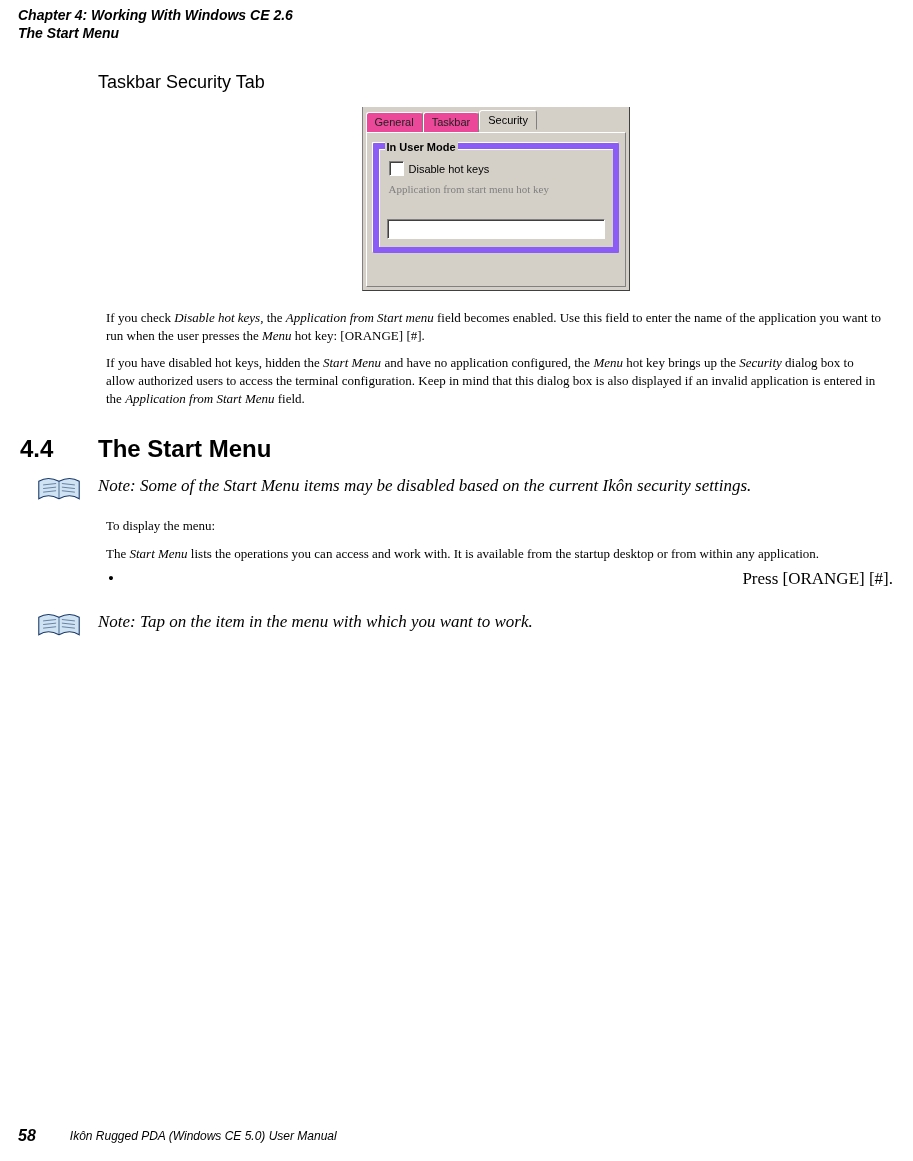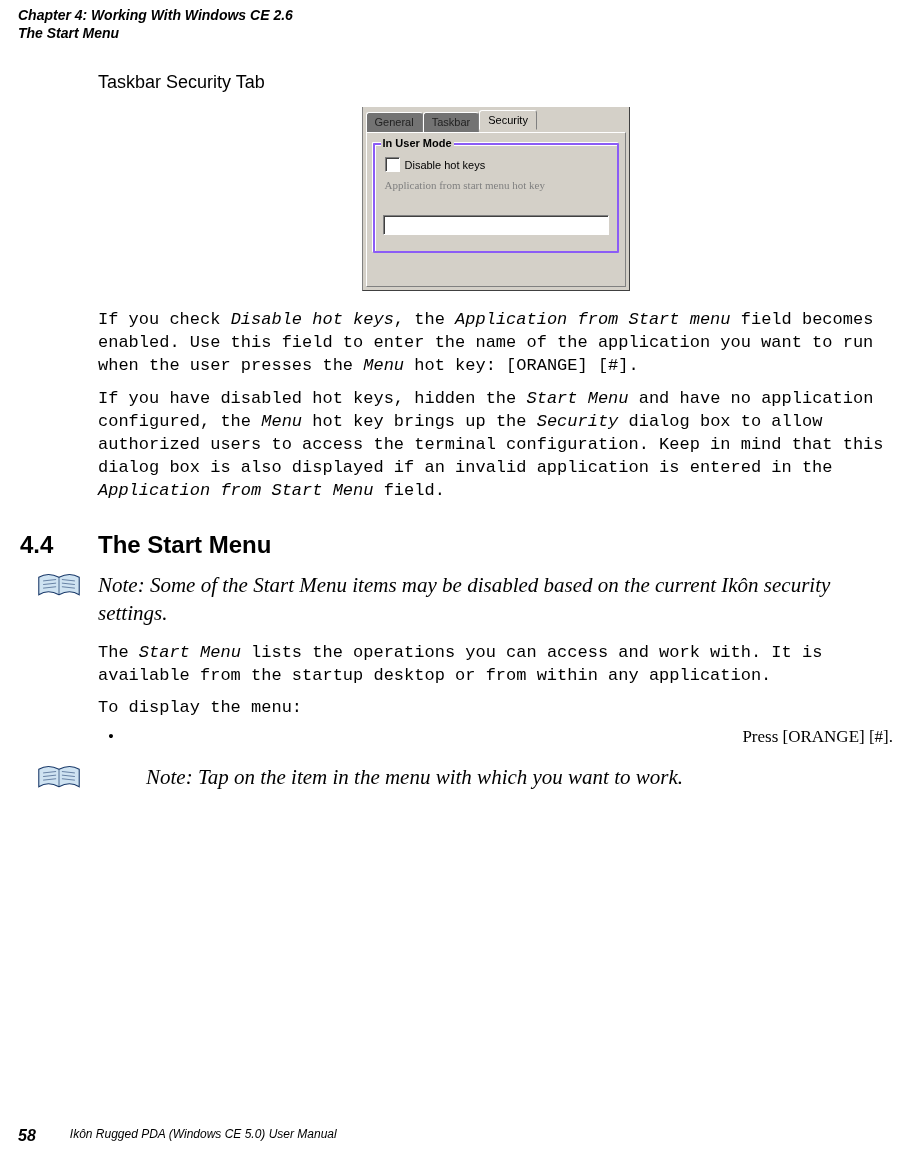--- a/index.html
+++ b/index.html
@@ -15,56 +15,56 @@
     .dialog-wrap { text-align: center; margin: 8px 0 18px; }
     .dialog { display: inline-block; width: 268px; text-align: left; vertical-align: top; }
     
     .titlebar { background: #000080; color: #fff; display: flex; align-items: center; height: 22px; font-family: Tahoma, Arial, sans-serif; font-weight: bold; font-size: 12px; padding: 0 2px 0 4px; }
     .titlebar .title-text { flex: 1; }
     .titlebar .tb-btn { background: #d4d0c8; color: #000; font-weight: bold; font-size: 11px; height: 17px; min-width: 22px; display: inline-flex; align-items: center; justify-content: center; border: 1px solid #fff; border-right-color: #404040; border-bottom-color: #404040; margin-left: 2px; box-shadow: 1px 1px 0 #808080 inset, -1px -1px 0 #e8e8e8 inset; }
     
     .dlg-body { background: #d4d0c8; border: 1px solid #808080; border-top: none; border-right-color:#404040; border-bottom-color:#404040; height: 184px; position: relative; }
     
     .tabs { display: flex; padding: 3px 0 0 3px; position: relative; }
-    .tab { font-family: Tahoma, sans-serif; font-size: 11px; padding: 3px 8px; background: #737373; border: 1px solid #fff; border-right-color:#808080; border-bottom: none; border-radius: 3px 3px 0 0; margin-right: 0; position: relative; }
+    .tab { font-family: Tahoma, sans-serif; font-size: 11px; padding: 3px 8px; background: #ec4899; border: 1px solid #fff; border-right-color:#808080; border-bottom: none; border-radius: 3px 3px 0 0; margin-right: 0; position: relative; }
     .tab.inactive { color: #222; top: 2px; height: 20px; }
     .tab.active { background: #d4d0c8; z-index: 2; top: 0; border-bottom: 1px solid #d4d0c8; }
     
     .tab-panel { position: absolute; top: 25px; left: 3px; right: 3px; bottom: 3px; border: 1px solid #fff; border-top-color:#fff; border-left-color:#fff; border-right-color:#808080; border-bottom-color:#808080; background: #d4d0c8; }
     
-    .groupbox { position: absolute; top: 10px; left: 6px; right: 6px; height: 110px; border: 2px solid #8b5cf6; box-shadow: 1px 1px 0 #fff inset, -1px -1px 0 #fff; border-radius: 1px; }
+    .groupbox { position: absolute; top: 10px; left: 6px; right: 6px; height: 110px; border: 6px solid #8b5cf6; box-shadow: 1px 1px 0 #fff inset, -1px -1px 0 #fff; border-radius: 1px; }
     .groupbox-legend { position: absolute; top: -8px; left: 6px; background: #d4d0c8; font-family: Tahoma, sans-serif; font-weight: bold; font-size: 11px; padding: 0 2px; }
     
     .chk-row { position: absolute; top: 12px; left: 10px; display: flex; align-items: center; }
     .chk { width: 15px; height: 15px; background: #fff; border: 1px solid #808080; border-right-color:#fff; border-bottom-color:#fff; box-shadow: 1px 1px 0 #404040 inset; margin-right: 5px; }
     .chk-label { font-family: Tahoma, sans-serif; font-size: 11px; }
     
     .app-label { position: absolute; top: 34px; left: 10px; right: 10px; font-family: Liberation Serif, serif; font-size: 11px; color: #808080; line-height: 1.25; }
     
     .textfield { position: absolute; top: 70px; left: 8px; right: 8px; height: 20px; background: #fff; border: 1px solid #808080; border-right-color:#fff; border-bottom-color:#fff; box-shadow: 1px 1px 0 #404040 inset; }
     
-    .para { font-size: 17px; line-height: 1.35; margin: 10px 0 0; font-family: Liberation Mono, monospace; }
+    .para { font-size: 13px; line-height: 1.35; margin: 10px 8px 0; }
     .para + .para { margin-top: 10px; }
     em { font-style: italic; }
     
     .h2row { display: flex; align-items: flex-end; margin: 28px 0 12px -78px; }
     .h2num { font-family: "Trebuchet MS", Arial, sans-serif; font-weight: bold; font-size: 24px; width: 78px; }
     .h2txt { font-family: "Trebuchet MS", Arial, sans-serif; font-weight: bold; font-size: 24px; }
     
     .note-row { display: flex; align-items: flex-start; margin: 8px 0 14px -78px; }
     .note-icon { width: 78px; display: flex; justify-content: center; padding-top: 2px; }
-    .note-text { font-style: italic; font-size: 21px; line-height: 1.35; flex: 1; }
+    .note-text { font-style: italic; font-size: 17px; line-height: 1.35; flex: 1; }
     
     .book { width: 44px; height: 26px; }
     
     ul.bul { list-style: none; margin: 6px 0 0; text-align: right; }
     ul.bul li { position: relative; padding-left: 30px; font-size: 17px; line-height: 1.35; }
     ul.bul li::before { content: "•"; position: absolute; left: 10px; }
     
-    .footer { position: absolute; bottom: 16px; left: 18px; display: flex; align-items: flex-start; font-family: "Trebuchet MS", Arial, sans-serif; font-style: italic; }
+    .footer { position: absolute; bottom: 16px; left: 18px; display: flex; align-items: center; font-family: "Trebuchet MS", Arial, sans-serif; font-style: italic; }
     .footer .pg { font-weight: bold; font-size: 16px; margin-right: 34px; }
     .footer .doc { font-size: 12px; }
   </style>
 </head>
 <body>
 
 <div class="header">
   <div>Chapter 4:  Working With Windows CE 2.6</div>
   <div class="header-line2">The Start Menu</div>
 </div>
@@ -112,31 +112,31 @@
     <div class="note-icon">
       <svg class="book" viewBox="0 0 60 36">
         <path d="M2 6 Q15 -2 30 6 Q45 -2 58 6 L58 30 Q45 22 30 30 Q15 22 2 30 Z" fill="#cfe3f2" stroke="#1a3a6a" stroke-width="1.5"></path>
         <path d="M30 6 L30 30" stroke="#1a3a6a" stroke-width="1"></path>
         <path d="M8 11 L26 9 M8 16 L26 14 M8 21 L26 19 M34 9 L52 11 M34 14 L52 16 M34 19 L52 21" stroke="#1a3a6a" stroke-width="0.8"></path>
       </svg>
     </div>
     <div class="note-text">Note: Some of the Start Menu items may be disabled based on the current Ikôn security settings.</div>
   </div>
 
+  <p class="para">To display the menu:</p>
+
   <p class="para">
     <span>The </span><em>Start Menu</em><span> lists the operations you can access and work with. It is available from the startup desktop or from within any application.</span>
   </p>
-
-  <p class="para">To display the menu:</p>
 
   <ul class="bul">
     <li>Press [ORANGE] [#].</li>
   </ul>
 
-  <div class="note-row" style="margin-top:14px;gap:48px;">
+  <div class="note-row" style="margin-top:20px;">
     <div class="note-icon">
       <svg class="book" viewBox="0 0 60 36">
         <path d="M2 6 Q15 -2 30 6 Q45 -2 58 6 L58 30 Q45 22 30 30 Q15 22 2 30 Z" fill="#cfe3f2" stroke="#1a3a6a" stroke-width="1.5"></path>
         <path d="M30 6 L30 30" stroke="#1a3a6a" stroke-width="1"></path>
         <path d="M8 11 L26 9 M8 16 L26 14 M8 21 L26 19 M34 9 L52 11 M34 14 L52 16 M34 19 L52 21" stroke="#1a3a6a" stroke-width="0.8"></path>
       </svg>
     </div>
     <div class="note-text">Note: Tap on the item in the menu with which you want to work.</div>
   </div>
 </div>

